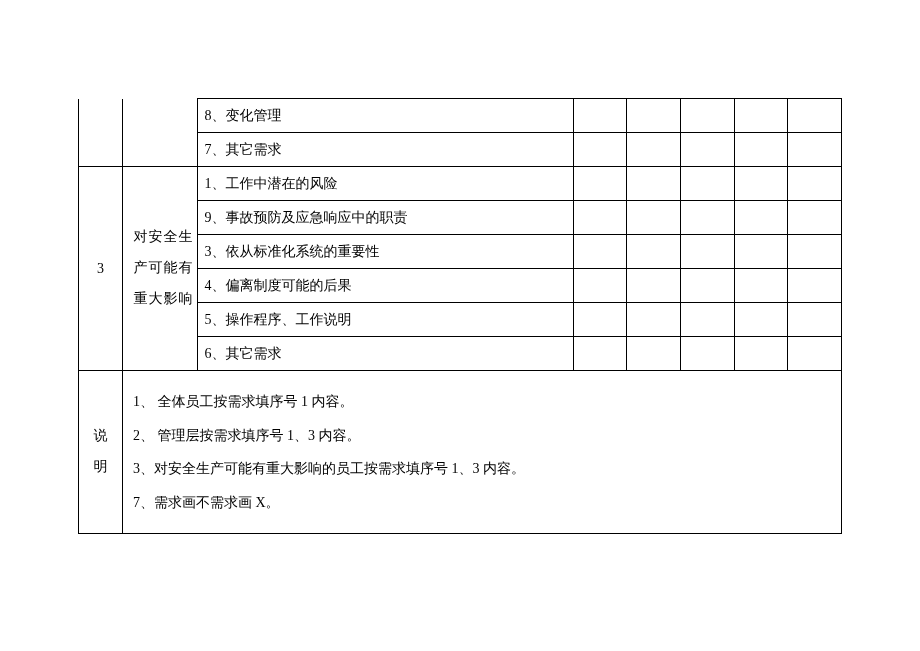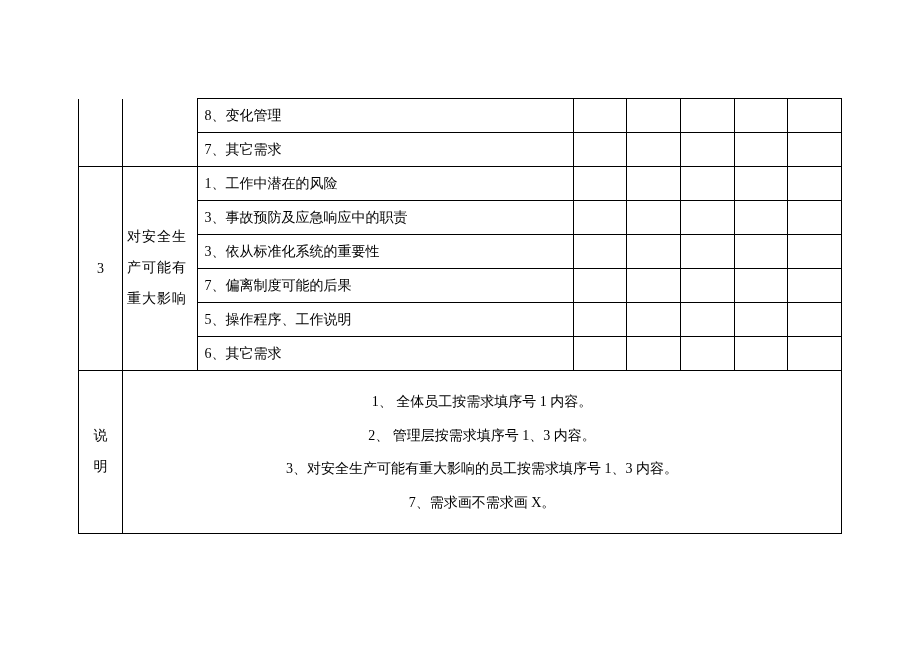--- a/index.html
+++ b/index.html
@@ -34,34 +34,33 @@
       height: 34px;
       font-size: 14px;
       line-height: 1.5;
     }
     .col-num {
       width: 36px;
       text-align: center;
     }
     .col-cat {
       width: 62px;
-      text-align: left;
+      text-align: right;
       padding: 8px 4px;
     }
     .col-item {
       width: 308px;
       text-align: left;
     }
     .col-check {
       width: 44px;
     }
     .notes-cell {
       padding: 14px 10px;
       line-height: 2.4;
-      text-align: center;
     }
     .vertical-label {
       text-align: center;
       line-height: 2.2;
     }
     .cat-text {
       line-height: 2.2;
       letter-spacing: 1px;
     }
   </style>
@@ -107,37 +106,37 @@
             <div class="cat-text">对安全生产可能有重大影响</div>
           </td>
         <td class="col-item">1、工作中潜在的风险</td>
         <td class="col-check"></td>
         <td class="col-check"></td>
         <td class="col-check"></td>
         <td class="col-check"></td>
         <td class="col-check"></td>
       </tr>
       <tr>
-        <td class="col-item">3、事故预防及应急响应中的职责</td>
+        <td class="col-item">9、事故预防及应急响应中的职责</td>
         <td class="col-check"></td>
         <td class="col-check"></td>
         <td class="col-check"></td>
         <td class="col-check"></td>
         <td class="col-check"></td>
       </tr>
       <tr>
         <td class="col-item">3、依从标准化系统的重要性</td>
         <td class="col-check"></td>
         <td class="col-check"></td>
         <td class="col-check"></td>
         <td class="col-check"></td>
         <td class="col-check"></td>
       </tr>
       <tr>
-        <td class="col-item">7、偏离制度可能的后果</td>
+        <td class="col-item">4、偏离制度可能的后果</td>
         <td class="col-check"></td>
         <td class="col-check"></td>
         <td class="col-check"></td>
         <td class="col-check"></td>
         <td class="col-check"></td>
       </tr>
       <tr>
         <td class="col-item">5、操作程序、工作说明</td>
         <td class="col-check"></td>
         <td class="col-check"></td>

